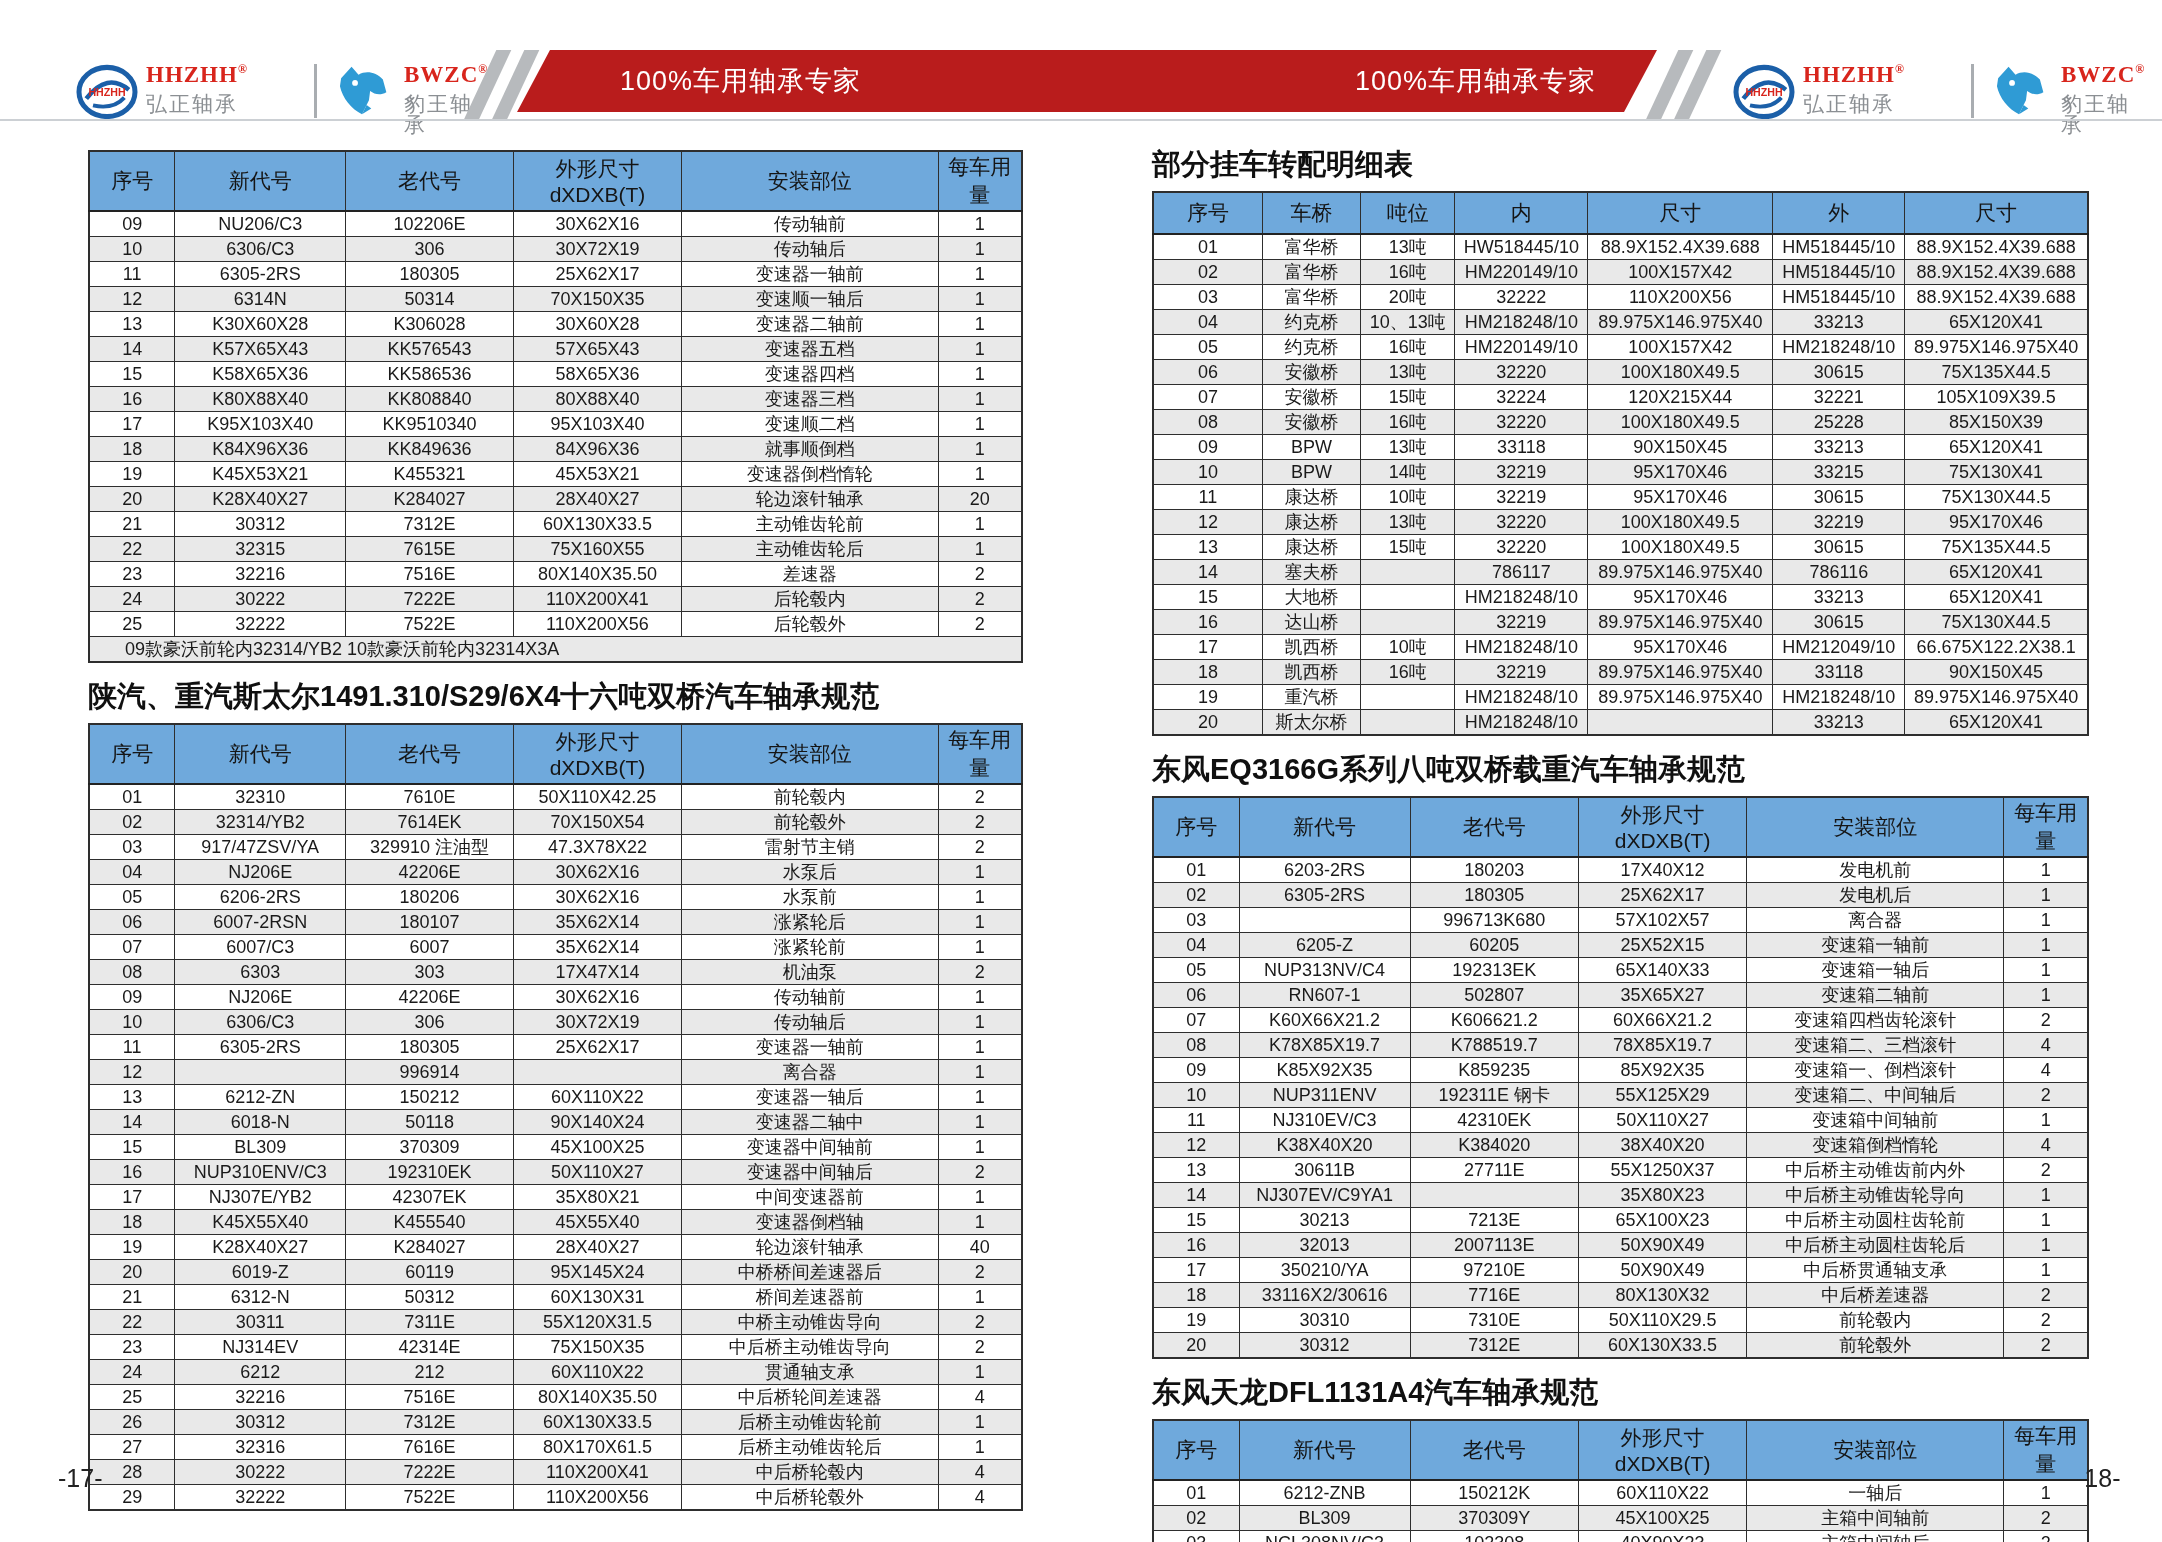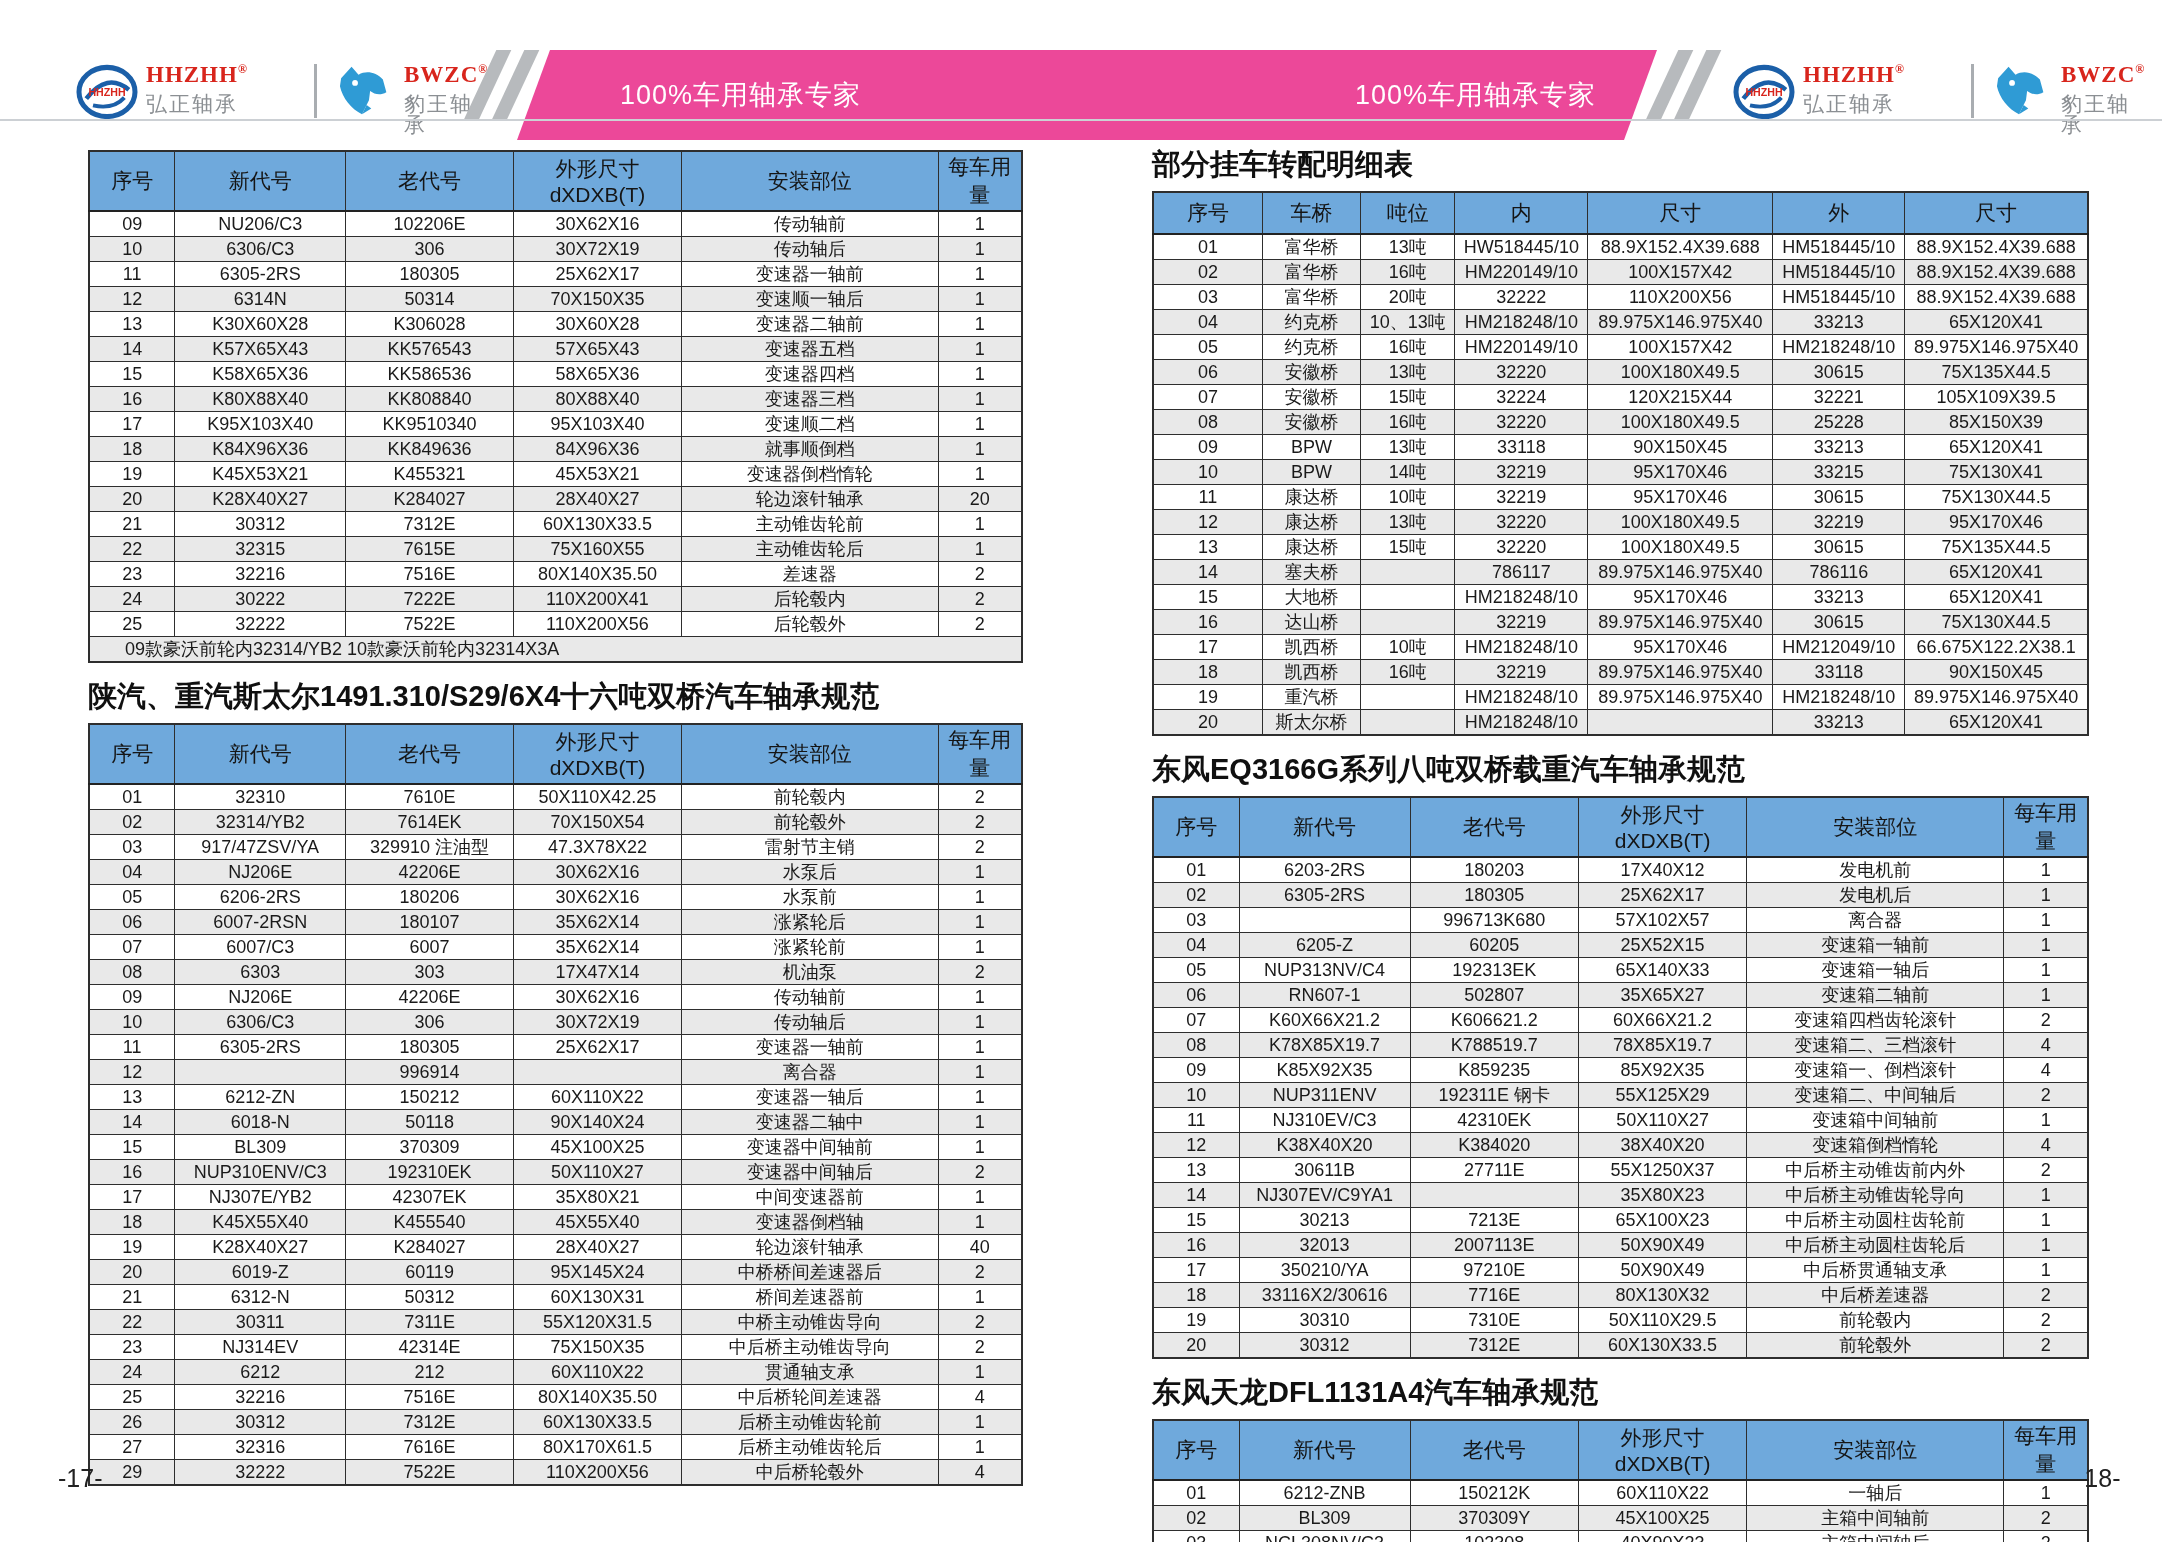--- a/index.html
+++ b/index.html
@@ -2,21 +2,21 @@
 <html><head>
 <meta charset="utf-8">
 <style>
   html,body{margin:0;padding:0;background:#ffffff;}
   .page{position:relative;width:2162px;height:1542px;background:#fff;overflow:hidden;
         font-family:"Liberation Sans","DejaVu Sans",sans-serif;color:#1a1a1a;}
 
   
   .header{position:absolute;left:0;top:0;width:2162px;height:130px;background:#fff;}
   .header-rule{position:absolute;left:0;top:119px;width:2162px;height:2px;background:#ccd0d4;}
-  .banner{position:absolute;left:517px;top:50px;width:1140px;height:90px;background:#ec4899;
+  .banner{position:absolute;left:517px;top:50px;width:1140px;height:62px;background:#b91c1c;
           clip-path:polygon(33px 0,100% 0,calc(100% - 33px) 100%,0 100%);}
   .banner-text{position:absolute;top:50%;transform:translateY(-50%);color:#ffffff;
                font-size:27px;letter-spacing:1px;white-space:nowrap;}
   .banner-text.t1{left:103px;} .banner-text.t2{left:838px;}
   .stripe{position:absolute;top:50px;width:15px;height:70px;background:#b7babd;transform:skewX(-25deg);}
   .stripe.s1{left:480px;} .stripe.s2{left:508px;} .stripe.s3{left:1662px;} .stripe.s4{left:1690px;}
 
   .logo-group{position:absolute;top:0;height:130px;}
   .lg-left{left:0;} .lg-right{left:1657px;}
   .logo-circle{position:absolute;left:76px;top:64px;width:62px;height:56px;}
@@ -508,20 +508,28 @@
           </tr>
           <tr>
             <td>27</td>
             <td>32316</td>
             <td>7616E</td>
             <td>80X170X61.5</td>
             <td>后桥主动锥齿轮后</td>
             <td>1</td>
           </tr>
           <tr>
+            <td>28</td>
+            <td>30222</td>
+            <td>7222E</td>
+            <td>110X200X41</td>
+            <td>中后桥轮毂内</td>
+            <td>4</td>
+          </tr>
+          <tr>
             <td>29</td>
             <td>32222</td>
             <td>7522E</td>
             <td>110X200X56</td>
             <td>中后桥轮毂外</td>
             <td>4</td>
           </tr>
         </tbody>
       </table>
   </div>

